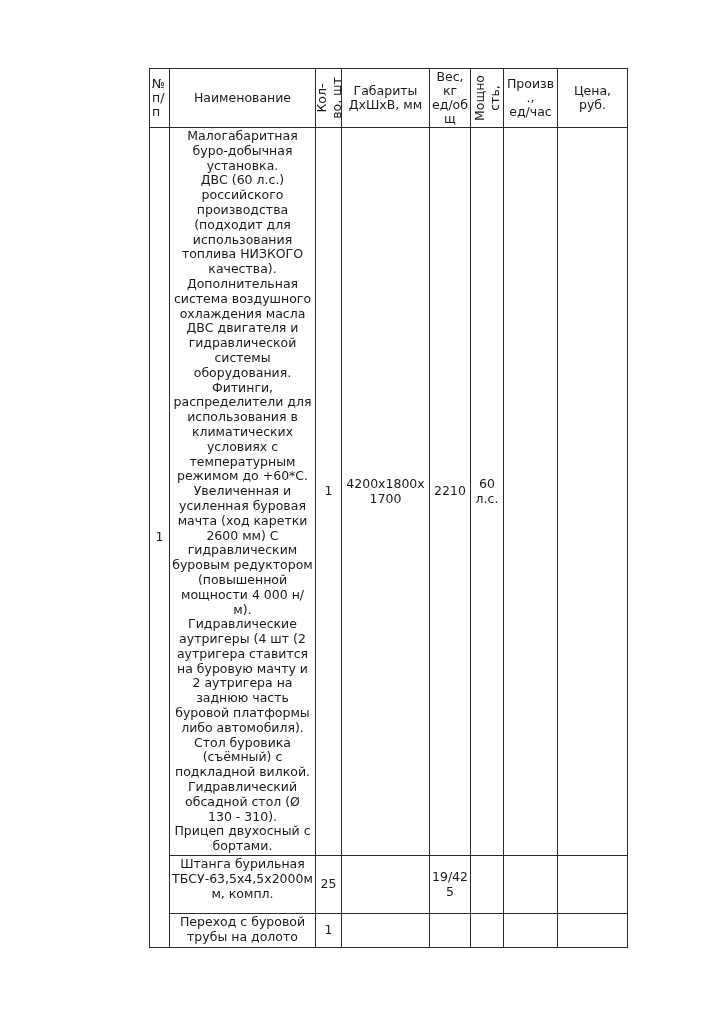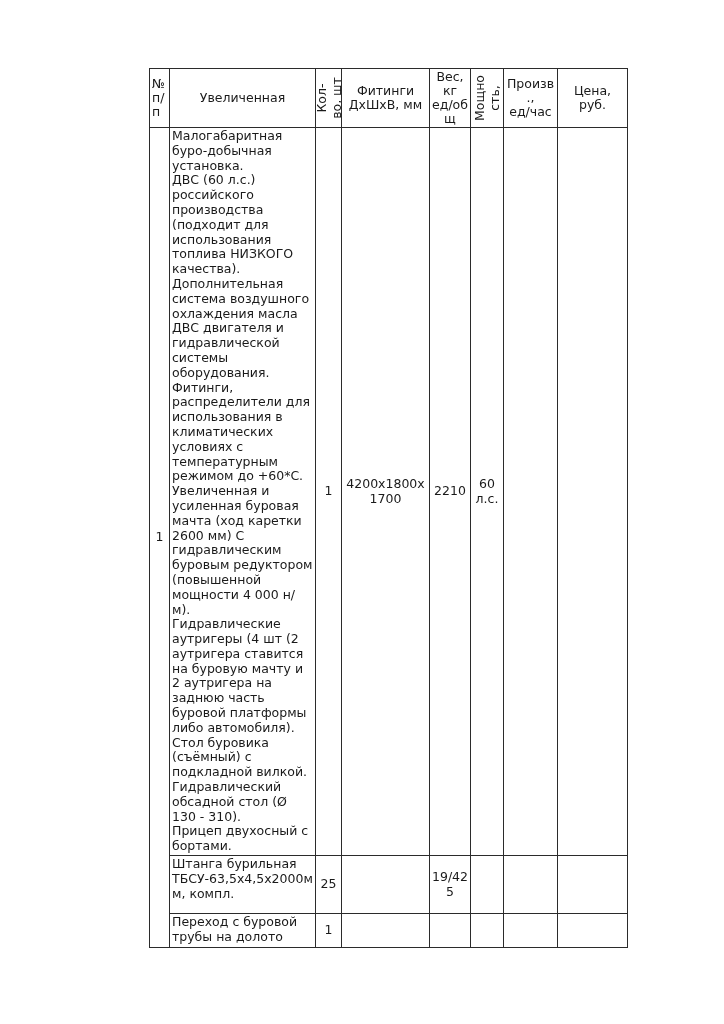--- a/index.html
+++ b/index.html
@@ -41,21 +41,21 @@
     padding: 1px;
   }
   .spec thead th.h-num {
     text-align: left;
     padding-left: 2px;
   }
   tr.r1 { height: 712px; }
   tr.r2 { height: 58px; }
   tr.r3 { height: 34px; }
   td.name {
-    text-align: left;
+    text-align: center;
     vertical-align: top;
     line-height: 14.8px;
     padding: 1px 2px;
     white-space: pre-line;
     overflow-wrap: break-word;
   }
   td.val {
     text-align: center;
     vertical-align: middle;
     line-height: 14.8px;
@@ -97,26 +97,26 @@
       <col class="w-weight">
       <col class="w-power">
       <col class="w-prod">
       <col class="w-price">
     </colgroup>
     <thead>
       <tr>
         <th class="h-num">№
 п/
 п</th>
-        <th>Увеличенная</th>
+        <th>Наименование</th>
         <th class="rot-cell">
           <div class="rot">Кол-
 во, шт</div>
         </th>
-        <th>Фитинги
+        <th>Габариты
 ДхШхВ, мм</th>
         <th>Вес,
 кг
 ед/об
 щ</th>
         <th class="rot-cell">
           <div class="rot">Мощно
 сть,</div>
         </th>
         <th>Произв

